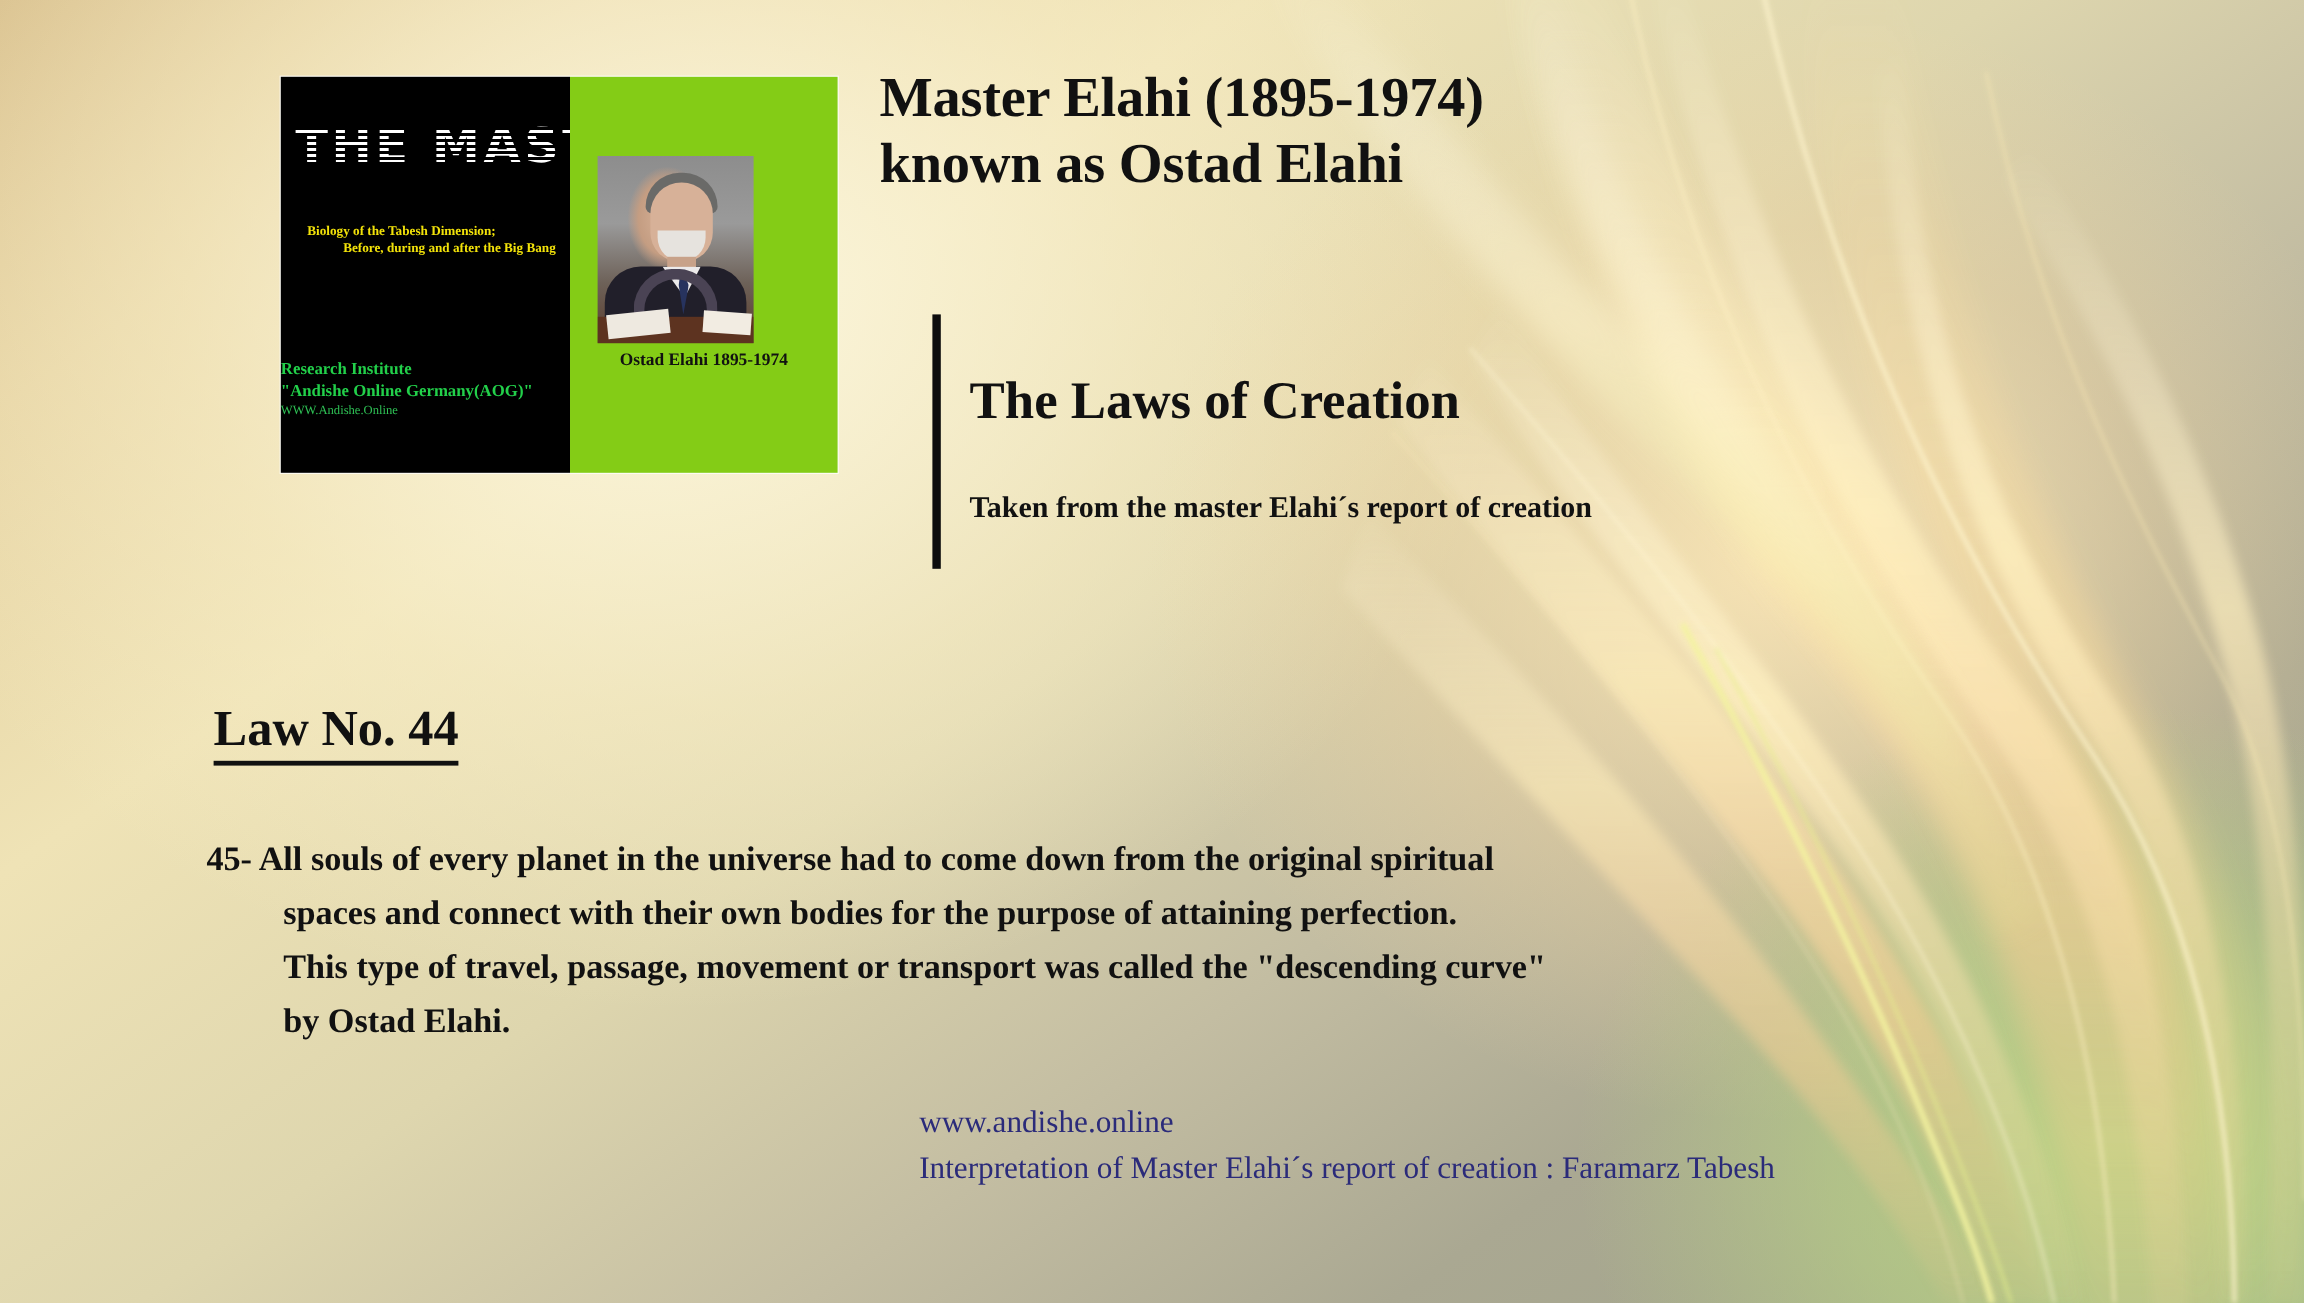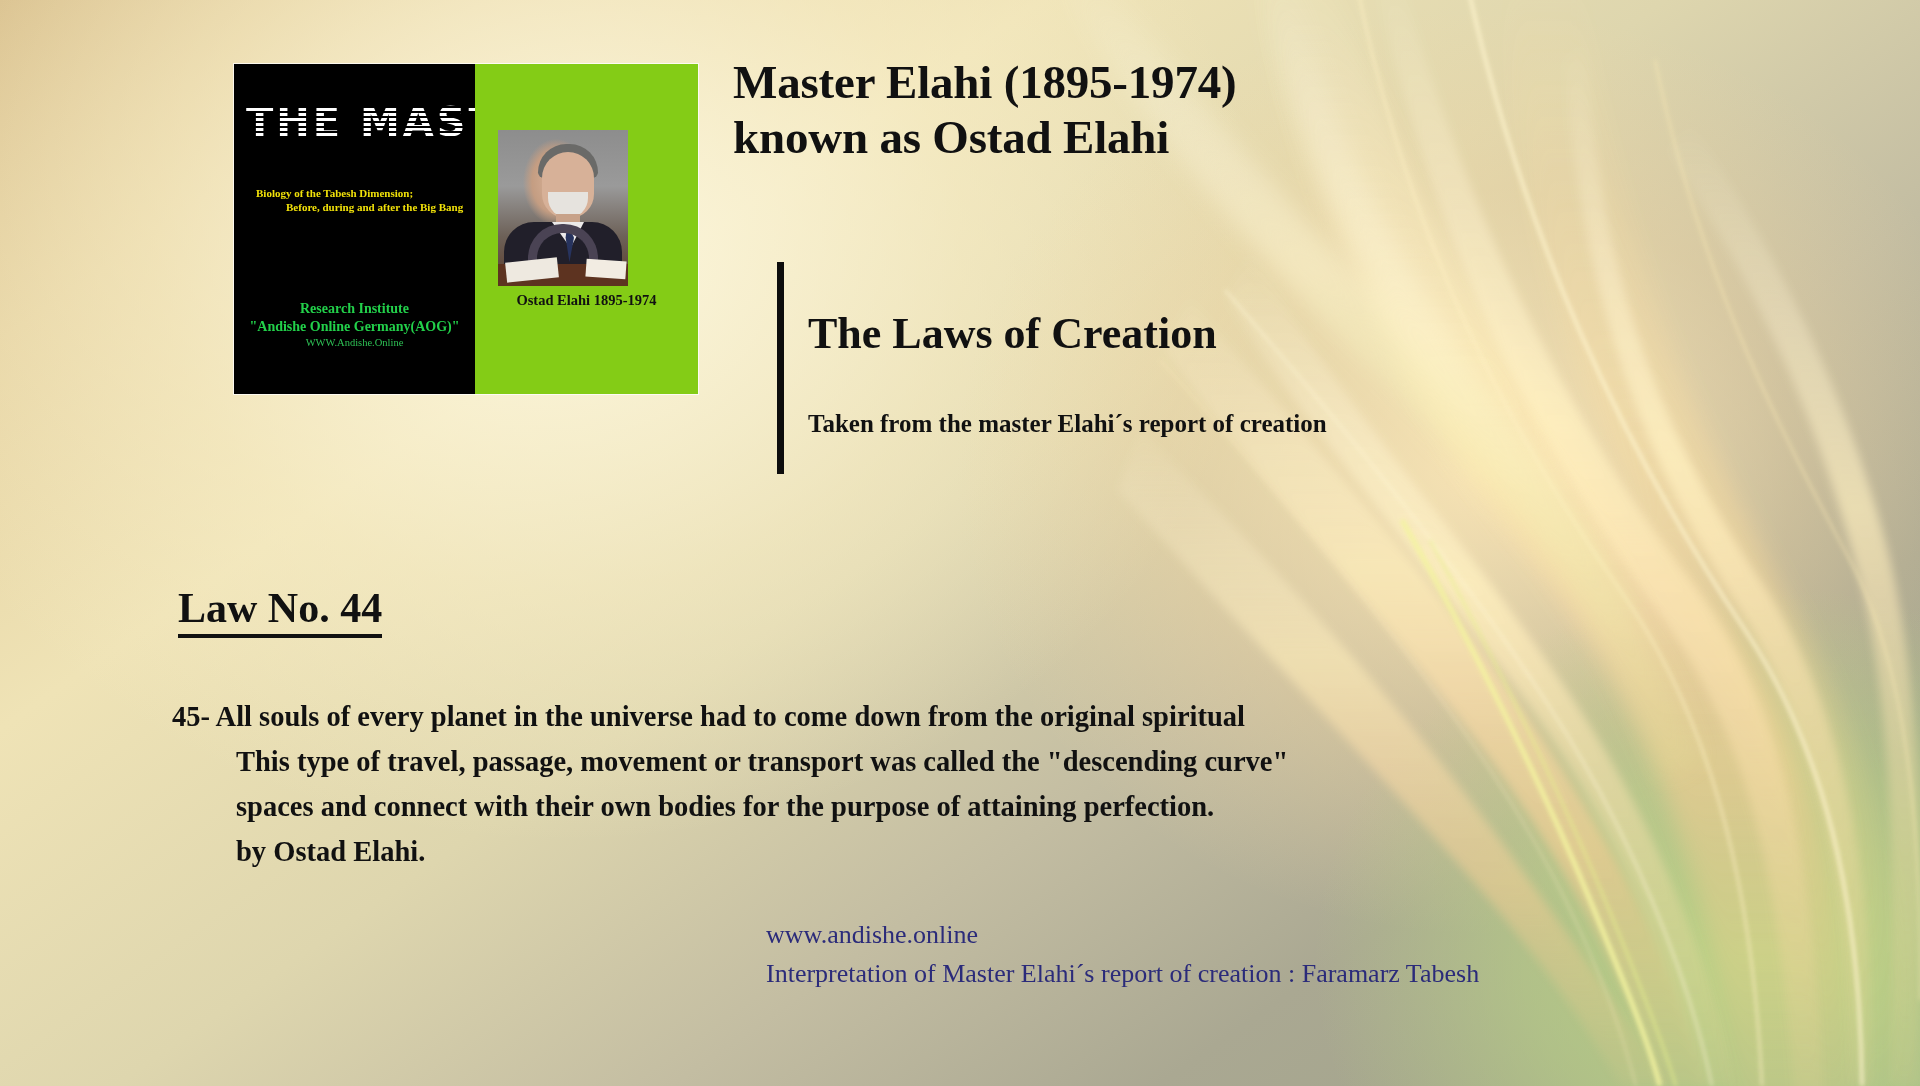--- a/index.html
+++ b/index.html
@@ -86,21 +86,20 @@
     font-weight: 700;
     font-size: 11px;
     line-height: 14px;
   }
   .cover-sub .l2 { display: block; padding-left: 30px; }
   .cover-inst {
     position: absolute;
     left: 0;
     top: 236px;
     width: 241px;
-    text-align: center;
     color: #22d04a;
     font-family: "Liberation Serif", serif;
     font-weight: 700;
     font-size: 14px;
     line-height: 18px;
   }
   .cover-url {
     display: block;
     font-weight: 400;
     font-size: 10.5px;
@@ -331,22 +330,22 @@
     <span>known as Ostad Elahi</span>
   </div>
 
   <div class="laws-bar"></div>
   <div class="laws-title">The Laws of Creation</div>
   <div class="laws-sub">Taken from the master Elahi´s report of creation</div>
 
   <div class="law-no">Law  No. 44</div>
   <div class="law-body">
     <span>45- All  souls of every planet in the universe had to  come down  from the  original spiritual</span>
+    <span class="indent">spaces and connect with their own bodies for the purpose of  attaining  perfection.</span>
     <span class="indent">This type of travel, passage, movement or  transport was  called the  "descending curve"</span>
-    <span class="indent">spaces and connect with their own bodies for the purpose of  attaining  perfection.</span>
     <span class="indent">by Ostad Elahi.</span>
   </div>
 
   <div class="footer">
     <span>www.andishe.online</span><br>
     <span>Interpretation of Master Elahi´s report of creation : Faramarz Tabesh</span>
   </div>
 
 </div>
 

